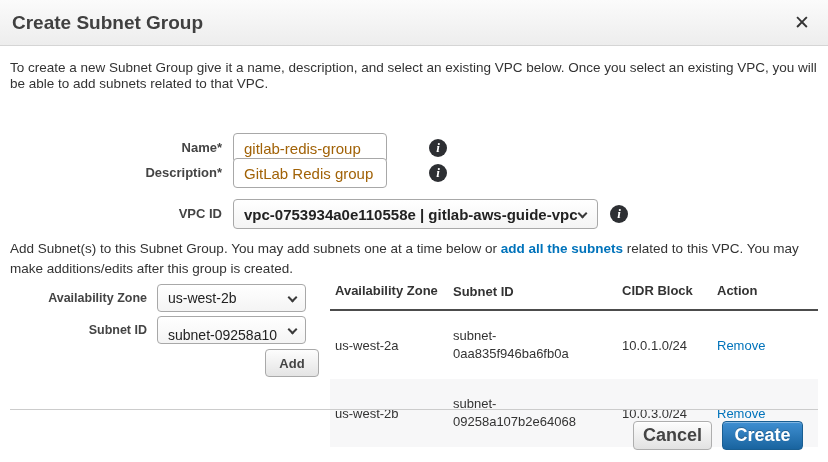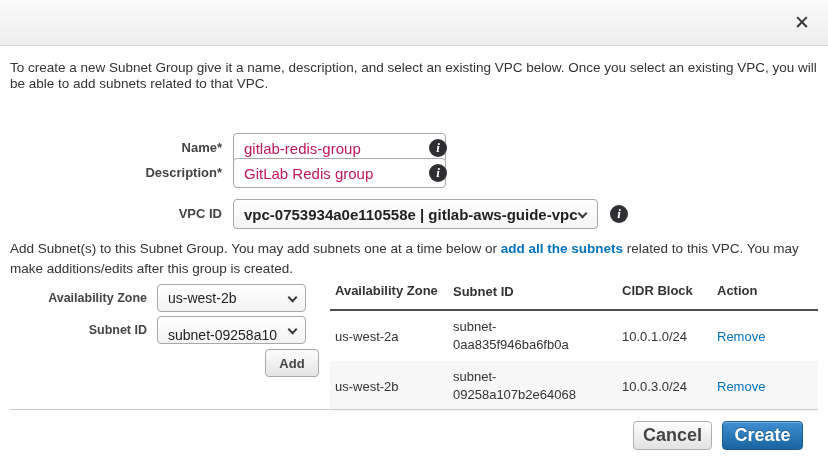--- a/index.html
+++ b/index.html
@@ -33,23 +33,23 @@
   
   .frow { position:absolute; left:0; height:30px; width:828px; }
   .frow-name { top:133px; }
   .frow-desc { top:158px; }
   .frow-vpc  { top:199px; }
   .flabel {
     position:absolute; left:0; top:0; width:222px; height:30px;
     line-height:30px; text-align:right; font-size:13px; font-weight:bold; color:#444;
   }
   .finput {
-    position:absolute; left:233px; top:0; width:213px; height:30px;
+    position:absolute; left:233px; top:0; width:154px; height:30px;
     border:1px solid #a8a8a8; border-radius:4px; padding:2px 10px;
-    font-family:"Liberation Sans", sans-serif; font-size:15px; color:#be185d;
+    font-family:"Liberation Sans", sans-serif; font-size:15px; color:#a16207;
     background:#fff; outline:none;
   }
   .fselect {
     position:absolute; left:233px; top:0; height:30px;
     border:1px solid #a8a8a8; border-radius:4px;
     background:linear-gradient(#ffffff, #f4f4f4);
     font-size:15px; color:#222; cursor:pointer;
     display:flex; align-items:center; padding:0 26px 0 10px; overflow:hidden;
     white-space:nowrap;
     font-weight:bold;
@@ -103,21 +103,21 @@
     border:1px solid #a9a9a9; border-radius:4px;
     background:linear-gradient(#fdfdfd, #e4e4e4);
     font-family:"Liberation Sans", sans-serif;
     font-size:13px; font-weight:bold; color:#444; cursor:pointer;margin-left:23px;
   }
 
   
   .subnet-table { position:absolute; left:330px; top:283px; width:488px; font-size:13px; }
   .t-header { display:flex; border-bottom:2px solid #4c4c4c; padding-bottom:8px; }
   .t-header > div { font-weight:bold; color:#333; }
-  .t-row { display:flex; align-items:center; padding:7px 0; min-height:44px; }
+  .t-row { display:flex; align-items:center; padding:16px 0; min-height:44px; }
   .t-row.alt { background:var(--row-alt-bg, #f7f7f8); }
   .col-az     { width:123px; padding-left:5px; }
   .col-subnet { width:169px; padding-right:16px; overflow-wrap:break-word; line-height:18px; }
   .col-cidr   { width:91px; }
   .col-action { width:105px; padding-left:4px; }
   .t-row .col-action a { font-weight:normal; }
 
   .footer-divider {
     position:absolute; left:10px; top:409px; width:808px;
     border-top:1px solid #cccccc;
@@ -141,20 +141,21 @@
     box-shadow:inset 0 1px 0 rgba(255,255,255,.35);
     text-shadow:0 -1px 0 rgba(0,0,0,.25);
   }
 </style>
 </head>
 <body>
 
 <div class="modal">
 
   <div class="modal-header">
+    <div class="modal-title">Create Subnet Group</div>
     <div class="close-btn">✕</div>
   </div>
 
   <div class="intro">To create a new Subnet Group give it a name, description, and select an existing VPC below. Once you select an existing VPC, you will be able to add subnets related to that VPC.</div>
 
   <div class="frow frow-name">
     <div class="flabel">Name*</div>
     <input class="finput" type="text" value="gitlab-redis-group" style="">
     <div class="info-icon info-name">i</div>
   </div>

